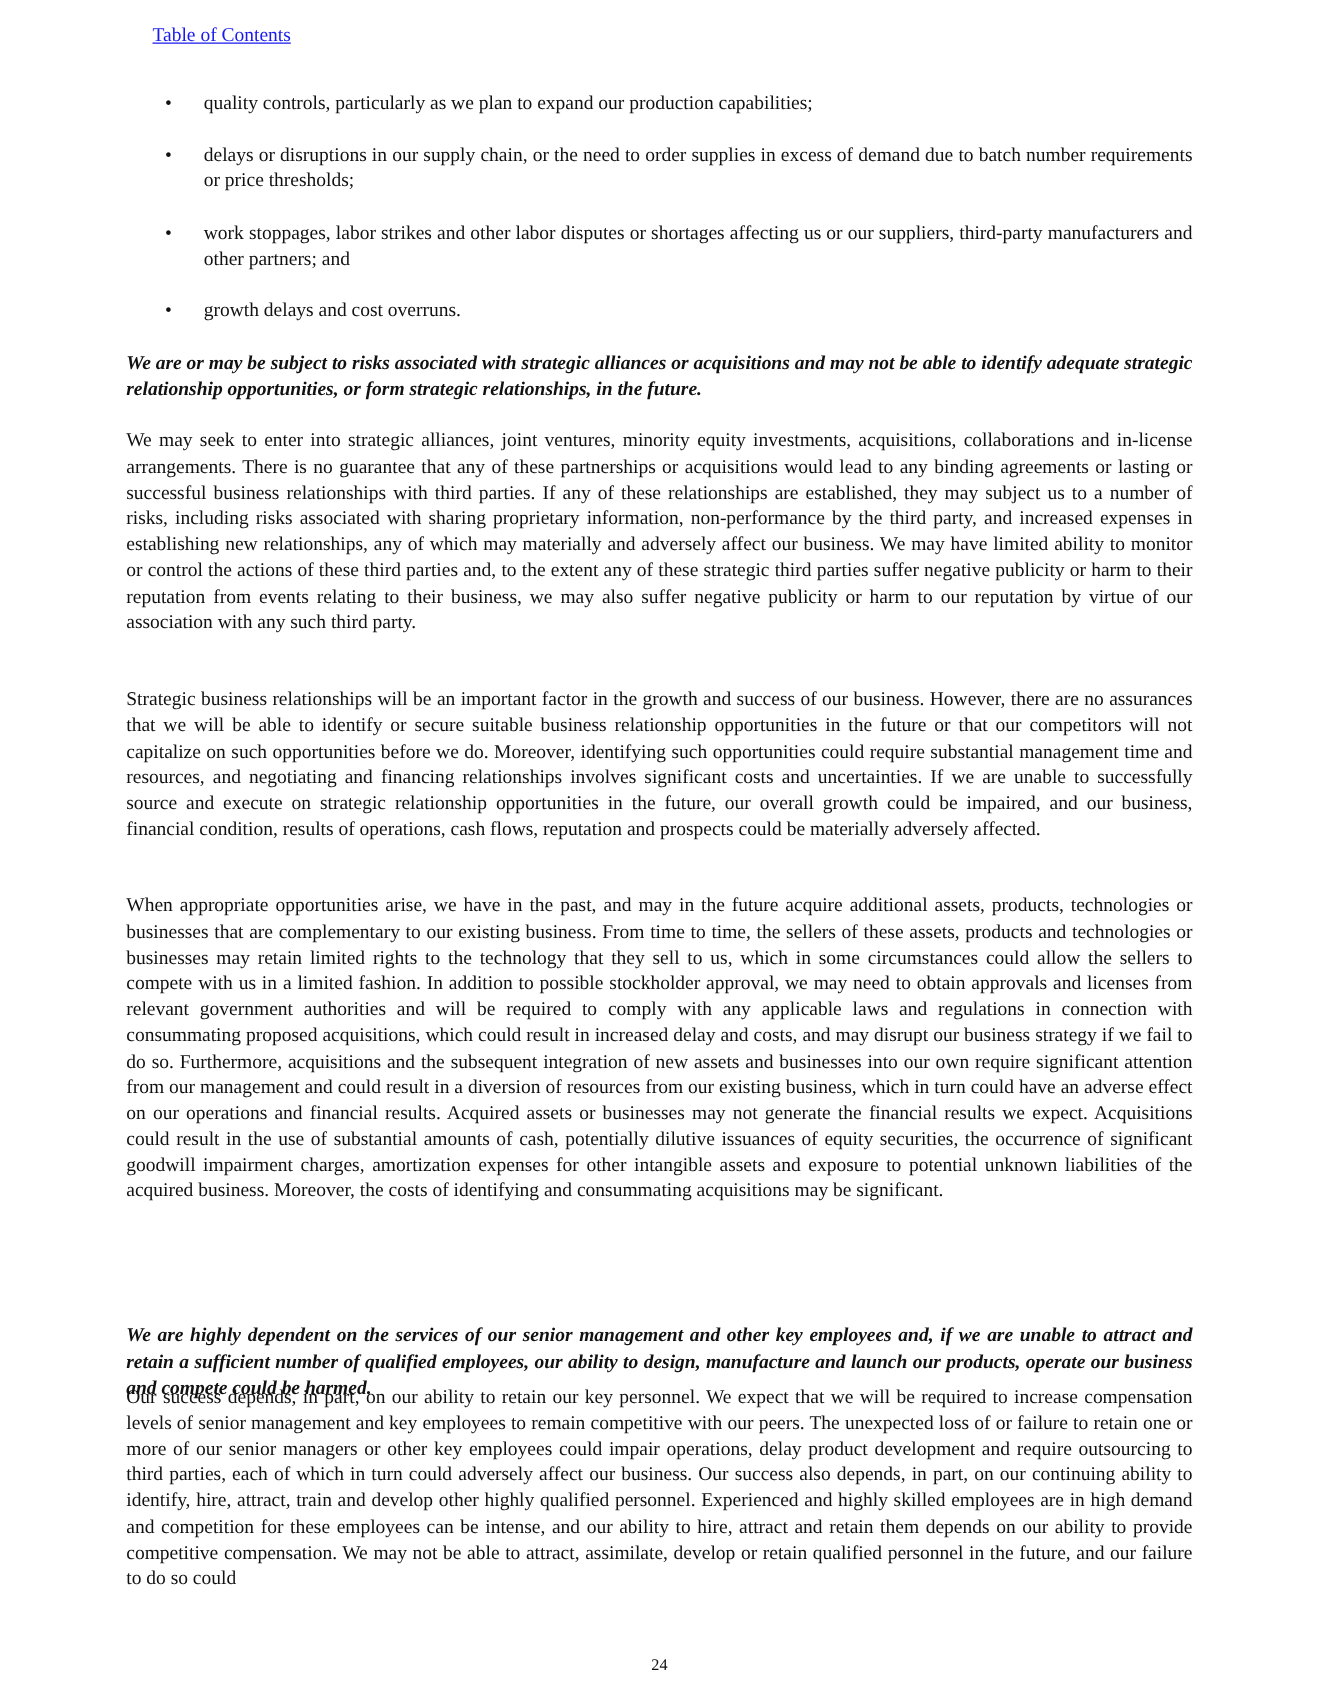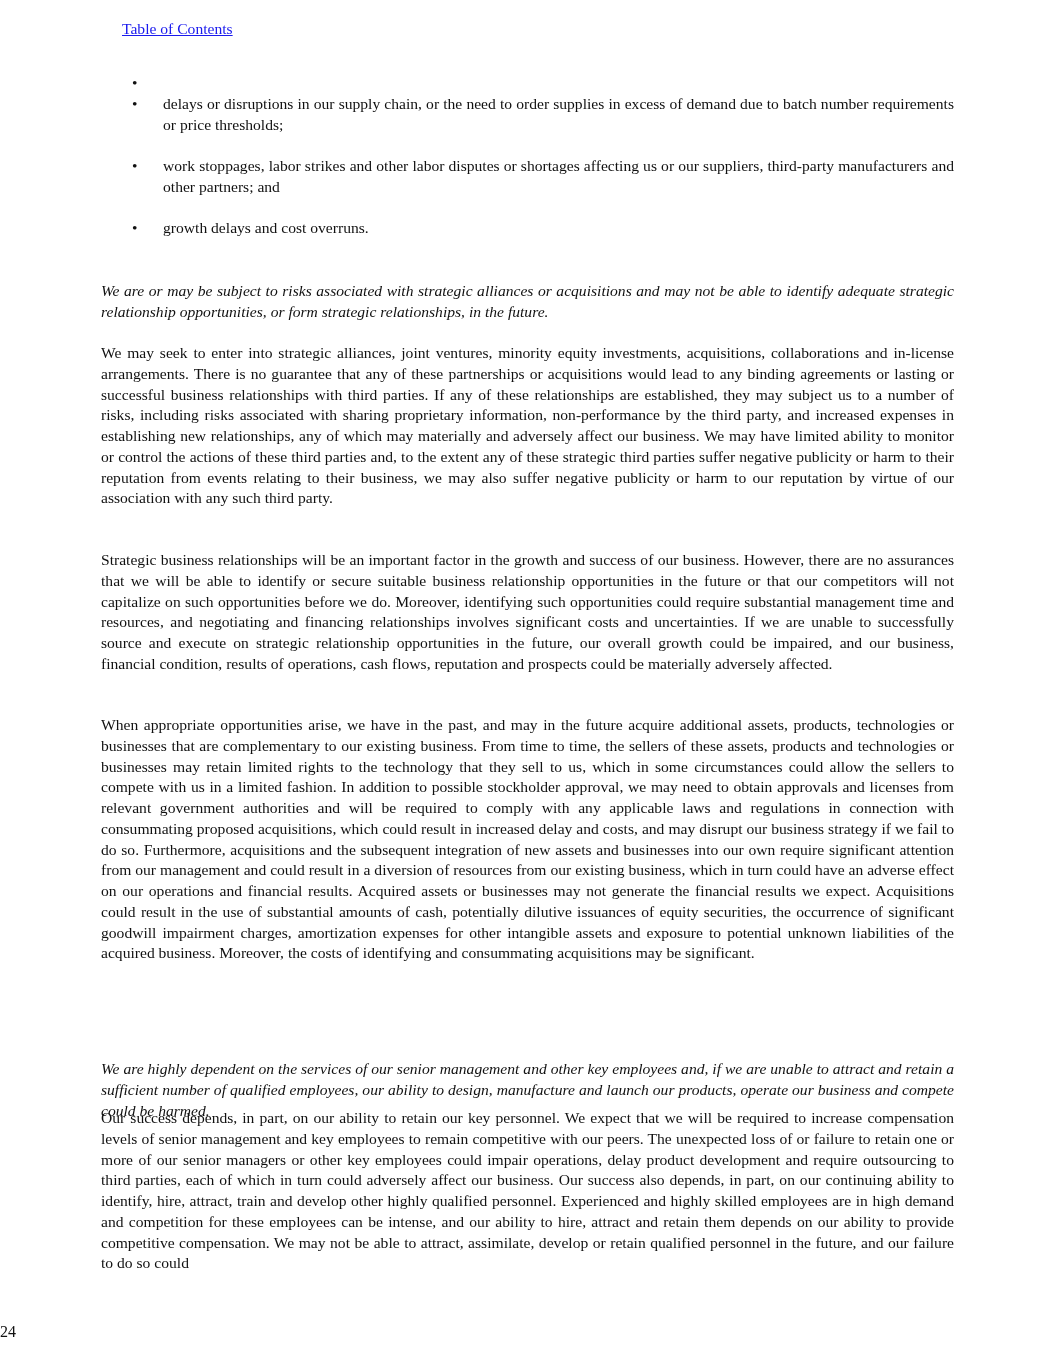--- a/index.html
+++ b/index.html
@@ -49,39 +49,41 @@
       top: 0;
     }
     .block {
       position: absolute;
       left: 101px;
       width: 853px;
       margin: 0;
       text-align: justify;
     }
     .heading {
-      font-weight: normal;
+      font-weight: bold;
       font-style: italic;
     }
     .page-number {
       position: absolute;
       left: 0;
       width: 1055px;
       top: 1322px;
-      font-size: 16px;
+      text-align: center;
+      font-size: 13px;
     }
   </style>
 </head>
 <body>
 
 <a class="toc-link">Table of Contents</a>
 
 <ul class="bullets">
   <li class="bullet-item">
     <span class="dot">•</span>
+    <span>quality controls, particularly as we plan to expand our production capabilities;</span>
   </li>
   <li class="bullet-item">
     <span class="dot">•</span>
     <span>delays or disruptions in our supply chain, or the need to order supplies in excess of demand due to batch number requirements or price thresholds;</span>
   </li>
   <li class="bullet-item">
     <span class="dot">•</span>
     <span>work stoppages, labor strikes and other labor disputes or shortages affecting us or our suppliers, third-party manufacturers and other partners; and</span>
   </li>
   <li class="bullet-item">

